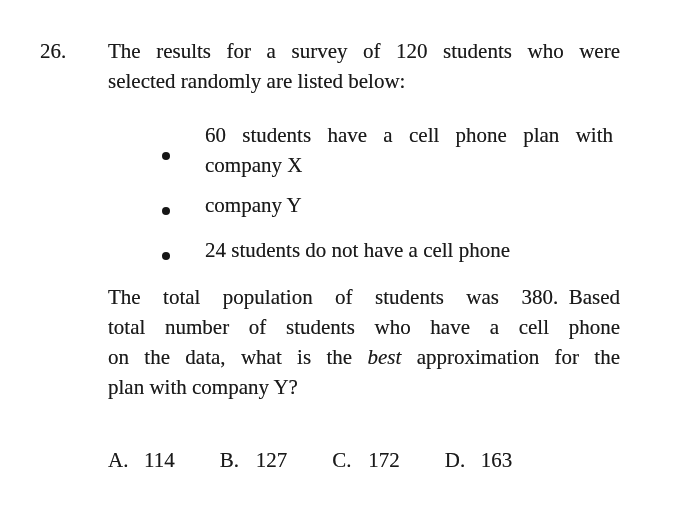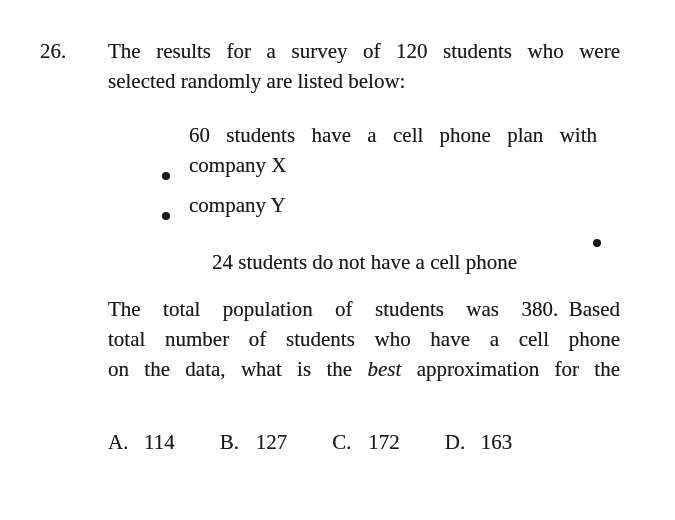--- a/index.html
+++ b/index.html
@@ -43,24 +43,25 @@
   .nline {
     text-align: left;
   }
   .bullets {
     list-style: none;
     margin: 24px 0 0 0;
     padding: 0 0 0 54px;
   }
   .bullet {
     display: flex;
-    align-items: flex-end;
+    align-items: center;
+    gap: 16px;
   }
   .bullet:nth-child(2) { margin-top: 10px; }
-  .bullet:nth-child(3) { margin-top: 8px; flex-direction: column; }
+  .bullet:nth-child(3) { margin-top: 15px; }
   .dot {
     flex: none;
     width: 8px;
     height: 8px;
     border-radius: 50%;
     background: #161616;
     margin: 11px 19px 0 0;
   }
   .btext { width: 408px; }
   .body-par { margin-top: 17px; }
@@ -110,20 +111,21 @@
         <div class="btext">
           <div class="nline">24 students do not have a cell phone</div>
         </div>
       </li>
     </ul>
 
     <div class="body-par">
       <div class="jline">The total population of students was 380. Based</div>
       <div class="jline">total number of students who have a cell phone</div>
       <div class="jline"><span>on the data, what is the </span><span class="it">best</span><span> approximation for the</span></div>
+      <div class="nline">plan with company Y?</div>
     </div>
 
     <div class="choices">
       <div class="choice">
         <span class="clabel">A.</span>
         <span class="cvalue">114</span>
       </div>
       <div class="choice">
         <span class="clabel">B.</span>
         <span class="cvalue">127</span>

